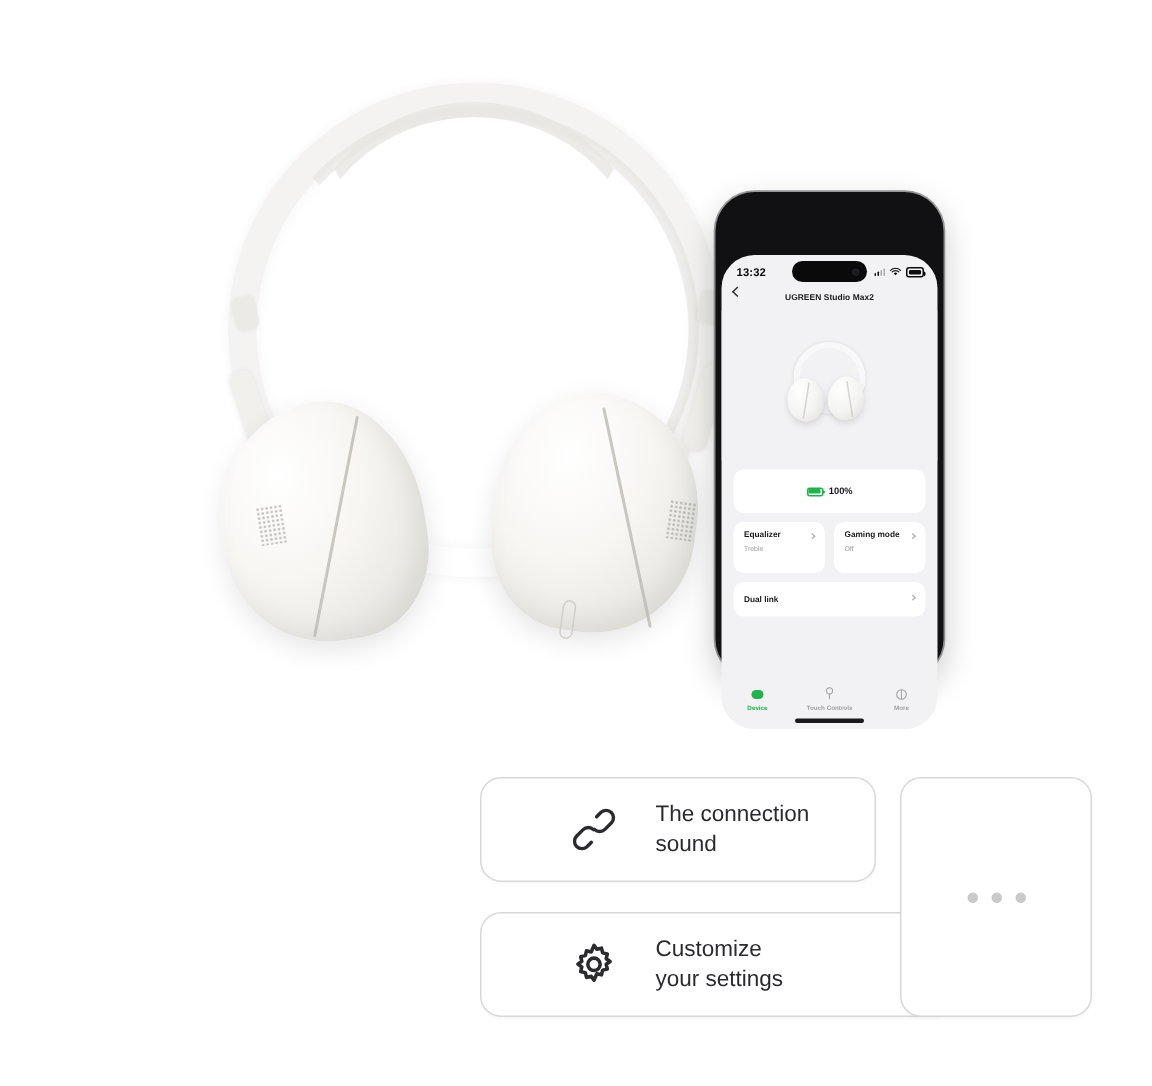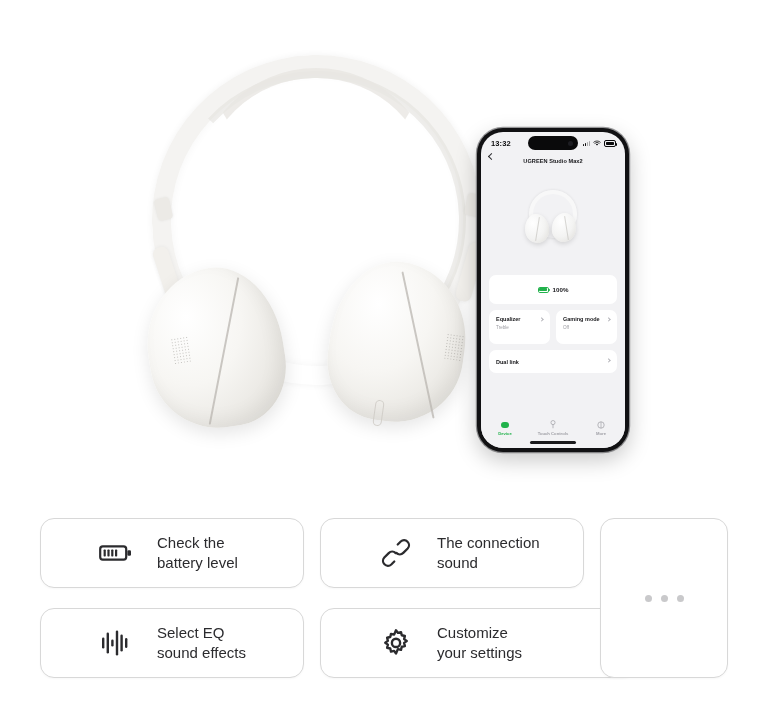--- a/index.html
+++ b/index.html
@@ -88,21 +88,21 @@
   .phone {
     position: absolute; left: 477px; top: 128px;
     width: 152px; height: 324px;
     background: #111113;
     border-radius: 26px;
     padding: 4px;
     box-shadow: 0 8px 22px rgba(0,0,0,.22), 0 0 0 1.2px #9d9d9f;
   }
   .phone-screen {
     position: relative; width: 100%; height: 100%;
-    background: #f2f2f4; border-radius: 22px; overflow: hidden;
+    background: #f2f2f4; border-radius: 22px; overflow: hidden; margin-top: 38px;
   }
   .dyn-island {
     position: absolute; left: 50%; top: 4px; transform: translateX(-50%);
     width: 50px; height: 14px; background: #0a0a0b; border-radius: 9px; z-index: 5;
   }
   .dyn-island::after {
     content:""; position:absolute; right:5px; top:4.5px; width:5px; height:5px;
     border-radius:50%; background:#1d1d22;
   }
   .statusbar {
@@ -329,64 +329,34 @@
           </div>
         </div>
 
         <div class="home-ind"></div>
       </div>
     </div>
   </div>
 
   <div class="features">
 
-    <div class="fcard c1">
-      <span class="ficon">
-        <svg width="34" height="22" viewBox="0 0 34 22">
-          <rect x="1.2" y="4.4" width="26" height="13.2" rx="2.6" stroke="#2b2b2e" stroke-width="2.2" fill="none"></rect>
-          <rect x="28.4" y="8.2" width="3.6" height="5.6" rx="1.2" fill="#2b2b2e"></rect>
-          <rect x="4.6" y="7.6" width="2.2" height="6.8" rx=".7" fill="#2b2b2e"></rect>
-          <rect x="8.4" y="7.6" width="2.2" height="6.8" rx=".7" fill="#2b2b2e"></rect>
-          <rect x="12.2" y="7.6" width="2.2" height="6.8" rx=".7" fill="#2b2b2e"></rect>
-          <rect x="16" y="7.6" width="2.2" height="6.8" rx=".7" fill="#2b2b2e"></rect>
-        </svg>
-      </span>
-      <span class="flabel">Check the
-battery level</span>
-    </div>
 
     <div class="fcard c2">
       <span class="ficon">
         <svg width="30" height="30" viewBox="0 0 28 28">
           <g stroke="#2b2b2e" stroke-width="2.1" fill="none" stroke-linecap="round">
             <path d="M15.6 6.1 18.4 3.3a4.6 4.6 0 0 1 6.5 6.5l-4.1 4.1a4.6 4.6 0 0 1-6.5 0"></path>
             <path d="M12.4 21.9 9.6 24.7a4.6 4.6 0 0 1-6.5-6.5l4.1-4.1a4.6 4.6 0 0 1 6.5 0"></path>
           </g>
         </svg>
       </span>
       <span class="flabel">The connection
 sound</span>
     </div>
 
-    <div class="fcard c3">
-      <span class="ficon">
-        <svg width="30" height="28" viewBox="0 0 30 28">
-          <g fill="#2b2b2e">
-            <rect x="1" y="8.5" width="2.4" height="11" rx="1.2"></rect>
-            <rect x="5.6" y="3.5" width="2.4" height="21" rx="1.2"></rect>
-            <rect x="10.2" y="10.5" width="2.4" height="7" rx="1.2"></rect>
-            <rect x="14.8" y="1.5" width="2.4" height="25" rx="1.2"></rect>
-            <rect x="19.4" y="5.5" width="2.4" height="17" rx="1.2"></rect>
-            <rect x="24" y="9" width="2.4" height="10" rx="1.2"></rect>
-          </g>
-        </svg>
-      </span>
-      <span class="flabel">Select EQ
-sound effects</span>
-    </div>
 
     <div class="fcard c4">
       <span class="ficon">
         <svg width="30" height="30" viewBox="0 0 24 24">
           <path d="M12 1.8l1.5 2.1 2.5-.6 .6 2.5 2.5 .6-.6 2.5 2.1 1.5-2.1 1.5 .6 2.5-2.5 .6-.6 2.5-2.5-.6L12 20.4l-1.5-2.1-2.5 .6-.6-2.5-2.5-.6 .6-2.5L3.4 11.8 5.5 10.3l-.6-2.5 2.5-.6 .6-2.5 2.5 .6z" stroke="#2b2b2e" stroke-width="1.9" fill="none" stroke-linejoin="round"></path>
           <circle cx="12" cy="11.9" r="3.3" stroke="#2b2b2e" stroke-width="1.9" fill="none"></circle>
         </svg>
       </span>
       <span class="flabel">Customize
 your settings</span>

